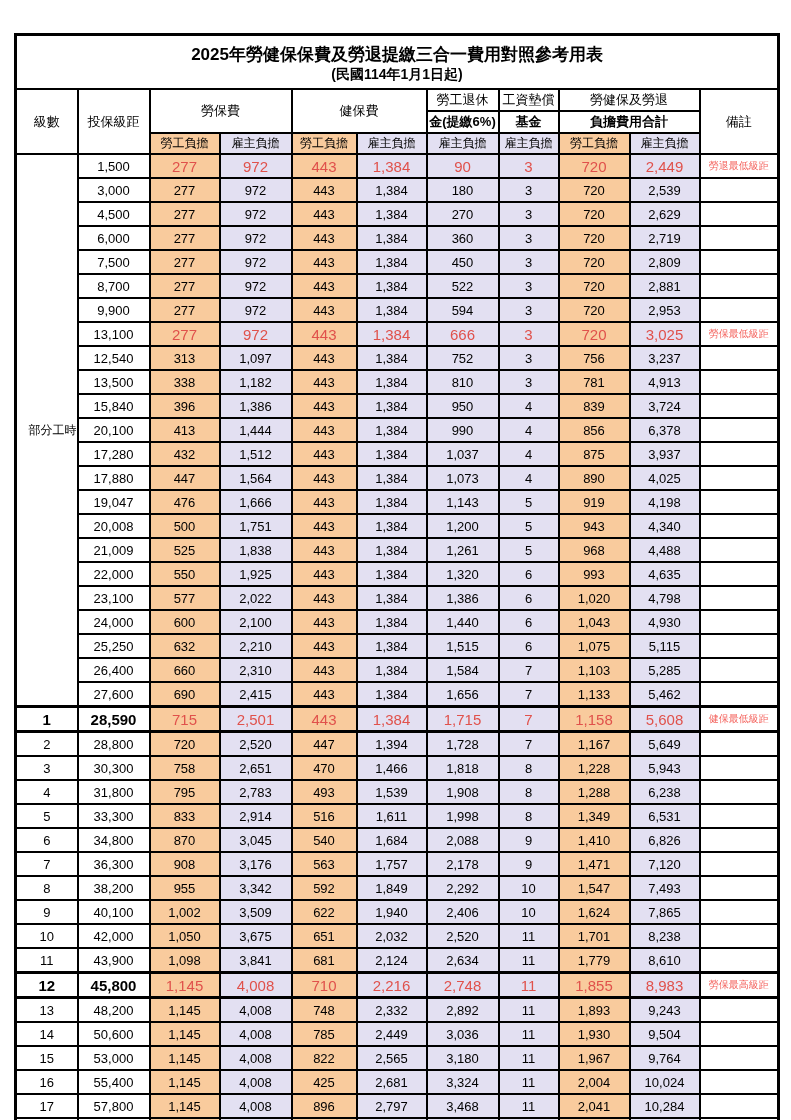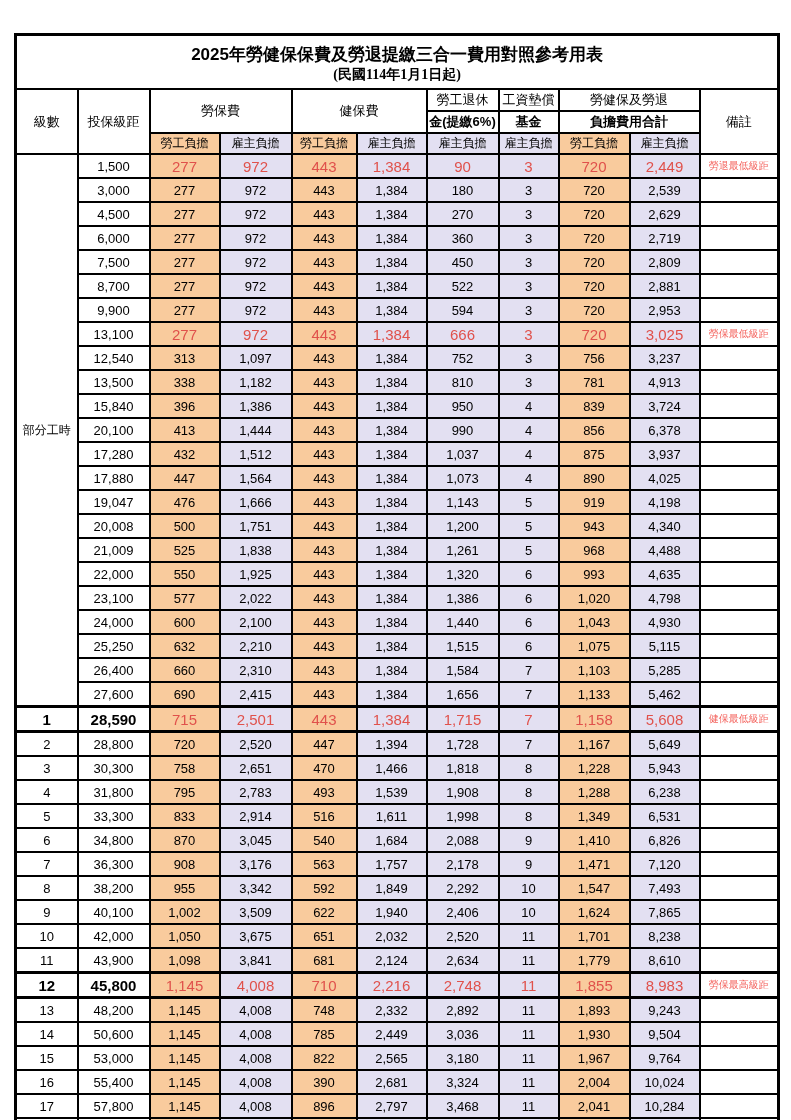--- a/index.html
+++ b/index.html
@@ -19,33 +19,33 @@
     border: 2px solid #000;
     text-align: center;
     vertical-align: middle;
     padding: 0;
     font-size: 13px;
     overflow: hidden;
     white-space: nowrap;
   }
   .title-cell { height: 52px; background: #fff; }
   .title-line1 { font-size: 17px; font-weight: bold; line-height: 1.5; text-align: center; }
-  .title-line2 { font-size: 14px; font-weight: bold; line-height: 1.1; font-family: Liberation Serif, serif; }
+  .title-line2 { font-size: 14px; font-weight: bold; line-height: 1.1; }
   .h1 { height: 20px; font-size: 13px; font-weight: normal; }
   .h2 { height: 20px; font-size: 13px; font-weight: bold; }
   .h3 { height: 19px; font-size: 12px; font-weight: normal; }
   .emp { background: #F9CB9D; }   
   .er  { background: #E3E0F2; }   
   tbody td { height: 22px; }
   td.grade-cell, td.bracket-cell, td.remark-cell { background: #fff; }
   td.remark-cell { font-size: 10px; color: #F4625C; margin-left: 40px; }
   tr.hl td.num { color: #E0514B; font-size: 15px; }
   tr.big td.grade-cell, tr.big td.bracket-cell { font-size: 15px; font-weight: bold; }
   tr.thick td { border-top-width: 3px; border-bottom-width: 3px; }
-  td.part-time-cell { font-size: 12px; background: #fff; }
+  td.part-time-cell { font-size: 12px; background: #fff; text-align: right; }
 </style>
 </head>
 <body>
 
 <div id="sheet">
   <table>
     <colgroup>
       <col style="width:62px">
         <col style="width:72px">
       <col style="width:70px">
@@ -562,21 +562,21 @@
           <td class="er num">11</td>
           <td class="emp num">1,967</td>
           <td class="er num">9,764</td>
           <td class="remark-cell"></td>
         </tr>
         <tr>
           <td class="grade-cell">16</td>
           <td class="bracket-cell">55,400</td>
           <td class="emp num">1,145</td>
           <td class="er num">4,008</td>
-          <td class="emp num">390</td>
+          <td class="emp num">425</td>
           <td class="er num">2,681</td>
           <td class="er num">3,324</td>
           <td class="er num">11</td>
           <td class="emp num">2,004</td>
           <td class="er num">10,024</td>
           <td class="remark-cell"></td>
         </tr>
         <tr>
           <td class="grade-cell">17</td>
           <td class="bracket-cell">57,800</td>

